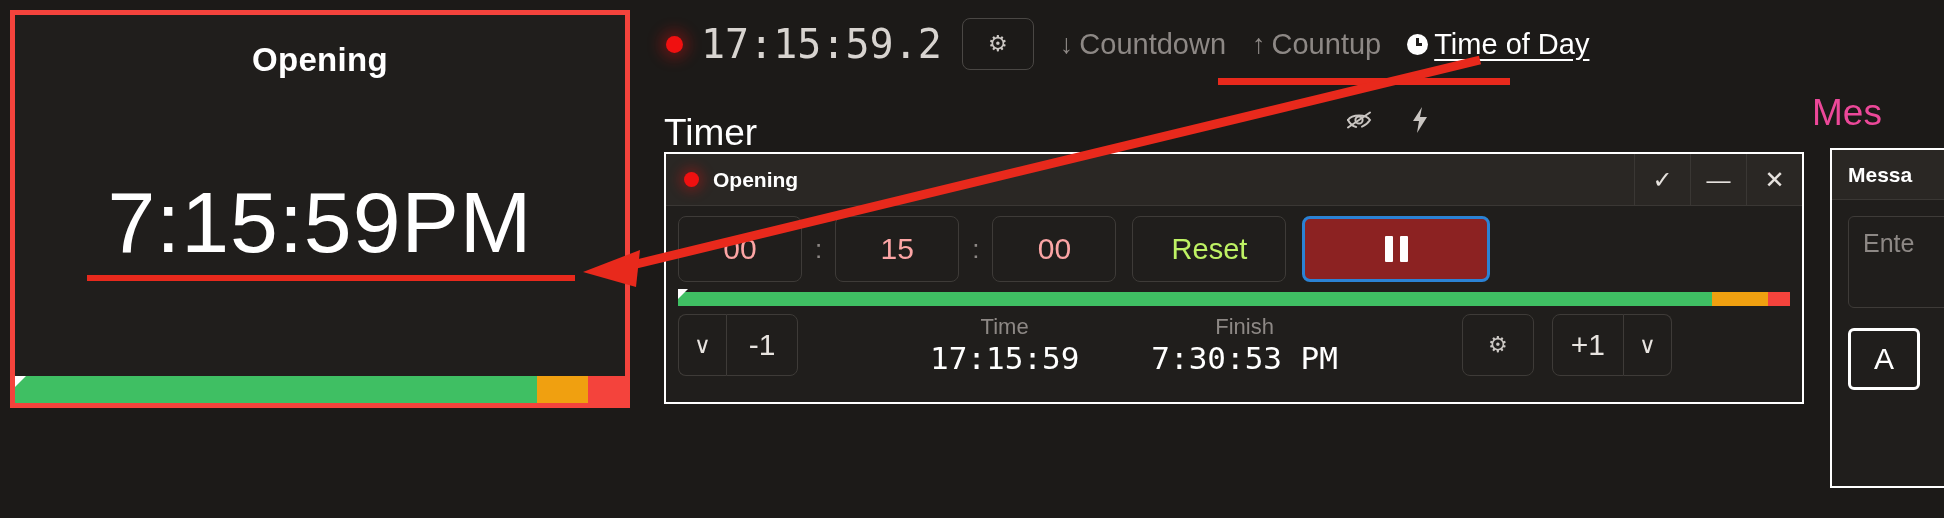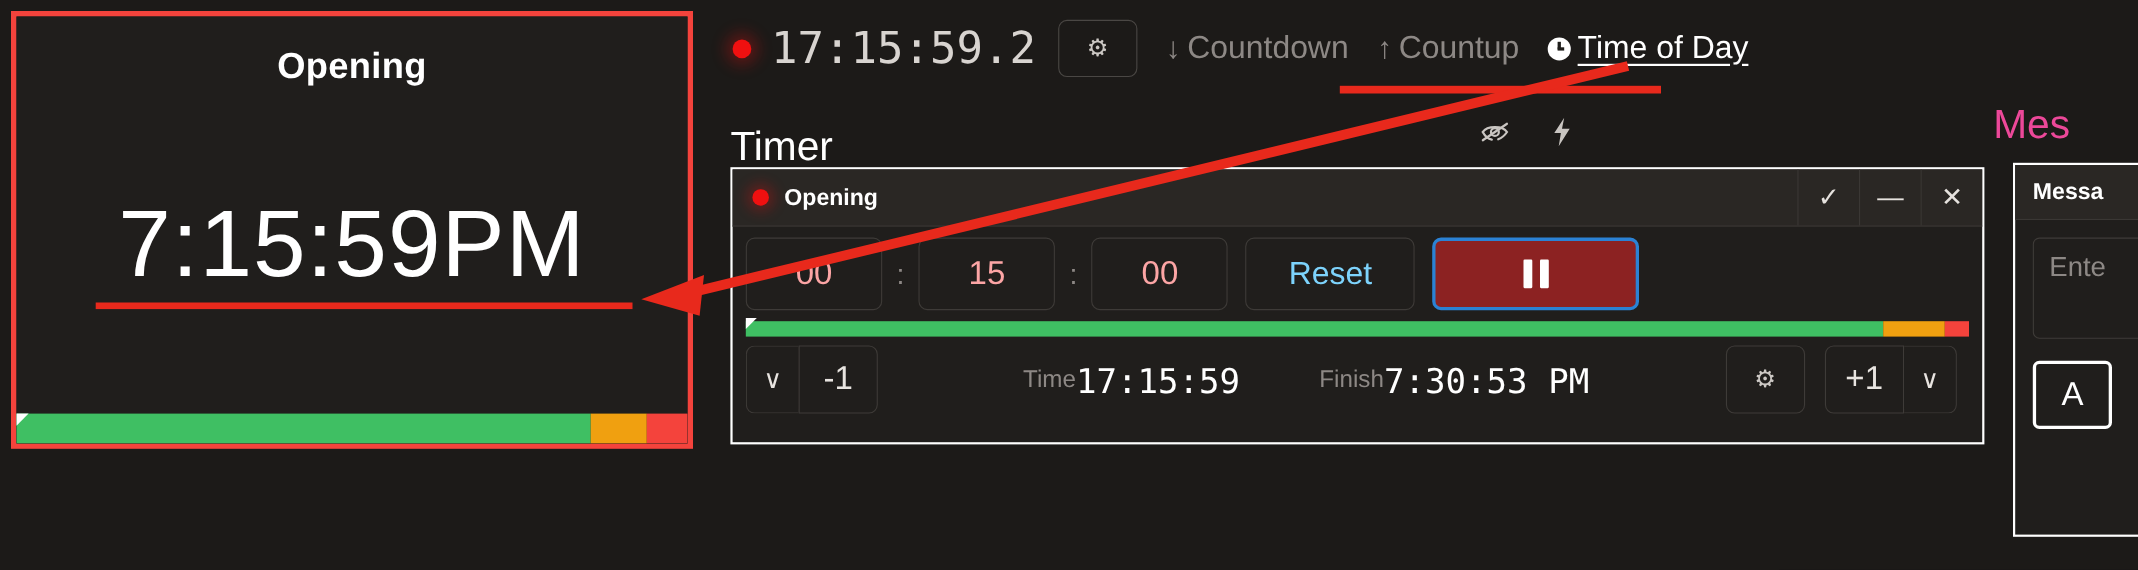--- a/index.html
+++ b/index.html
@@ -209,21 +209,21 @@
     display: flex; align-items: center; justify-content: center;
     cursor: text;
   }
   .colon { color: #8d8885; font-size: 26px; padding: 0 13px; }
   #reset-btn {
     margin-left: 16px;
     width: 154px; height: 66px;
     border: 1px solid #3e3b38;
     border-radius: 8px;
     background: #201e1c;
-    color: #7dd3fc; font-size: 29px;
+    color: #bef264; font-size: 29px;
     display: flex; align-items: center; justify-content: center;
     cursor: pointer;
   }
   #pause-btn {
     margin-left: 16px;
     width: 188px; height: 66px;
     border-radius: 8px;
     background: #8c2222;
     border: 3px solid #2b82d4;
     display: flex; align-items: center; justify-content: center;
@@ -282,21 +282,21 @@
   .step-val-l {
     width: 72px; height: 62px;
     border: 1px solid #3e3b38;
     border-radius: 8px 0 0 8px;
     background: #201e1c;
     color: #e8e4e0; font-size: 30px;
     display: flex; align-items: center; justify-content: center;
     cursor: pointer;
   }
   .stat-block {
-    display: flex; flex-direction: row; align-items: center;
+    display: flex; flex-direction: column; align-items: center;
     line-height: 1.05;
   }
   .stat-label { color: #8d8885; font-size: 22px; }
   .stat-value {
     color: #ffffff; font-size: 31px;
     font-family: "DejaVu Sans Mono", monospace;
     font-weight: 300; margin-top: 4px; white-space: nowrap;
   }
   #footer-gear {
     width: 72px; height: 62px;

